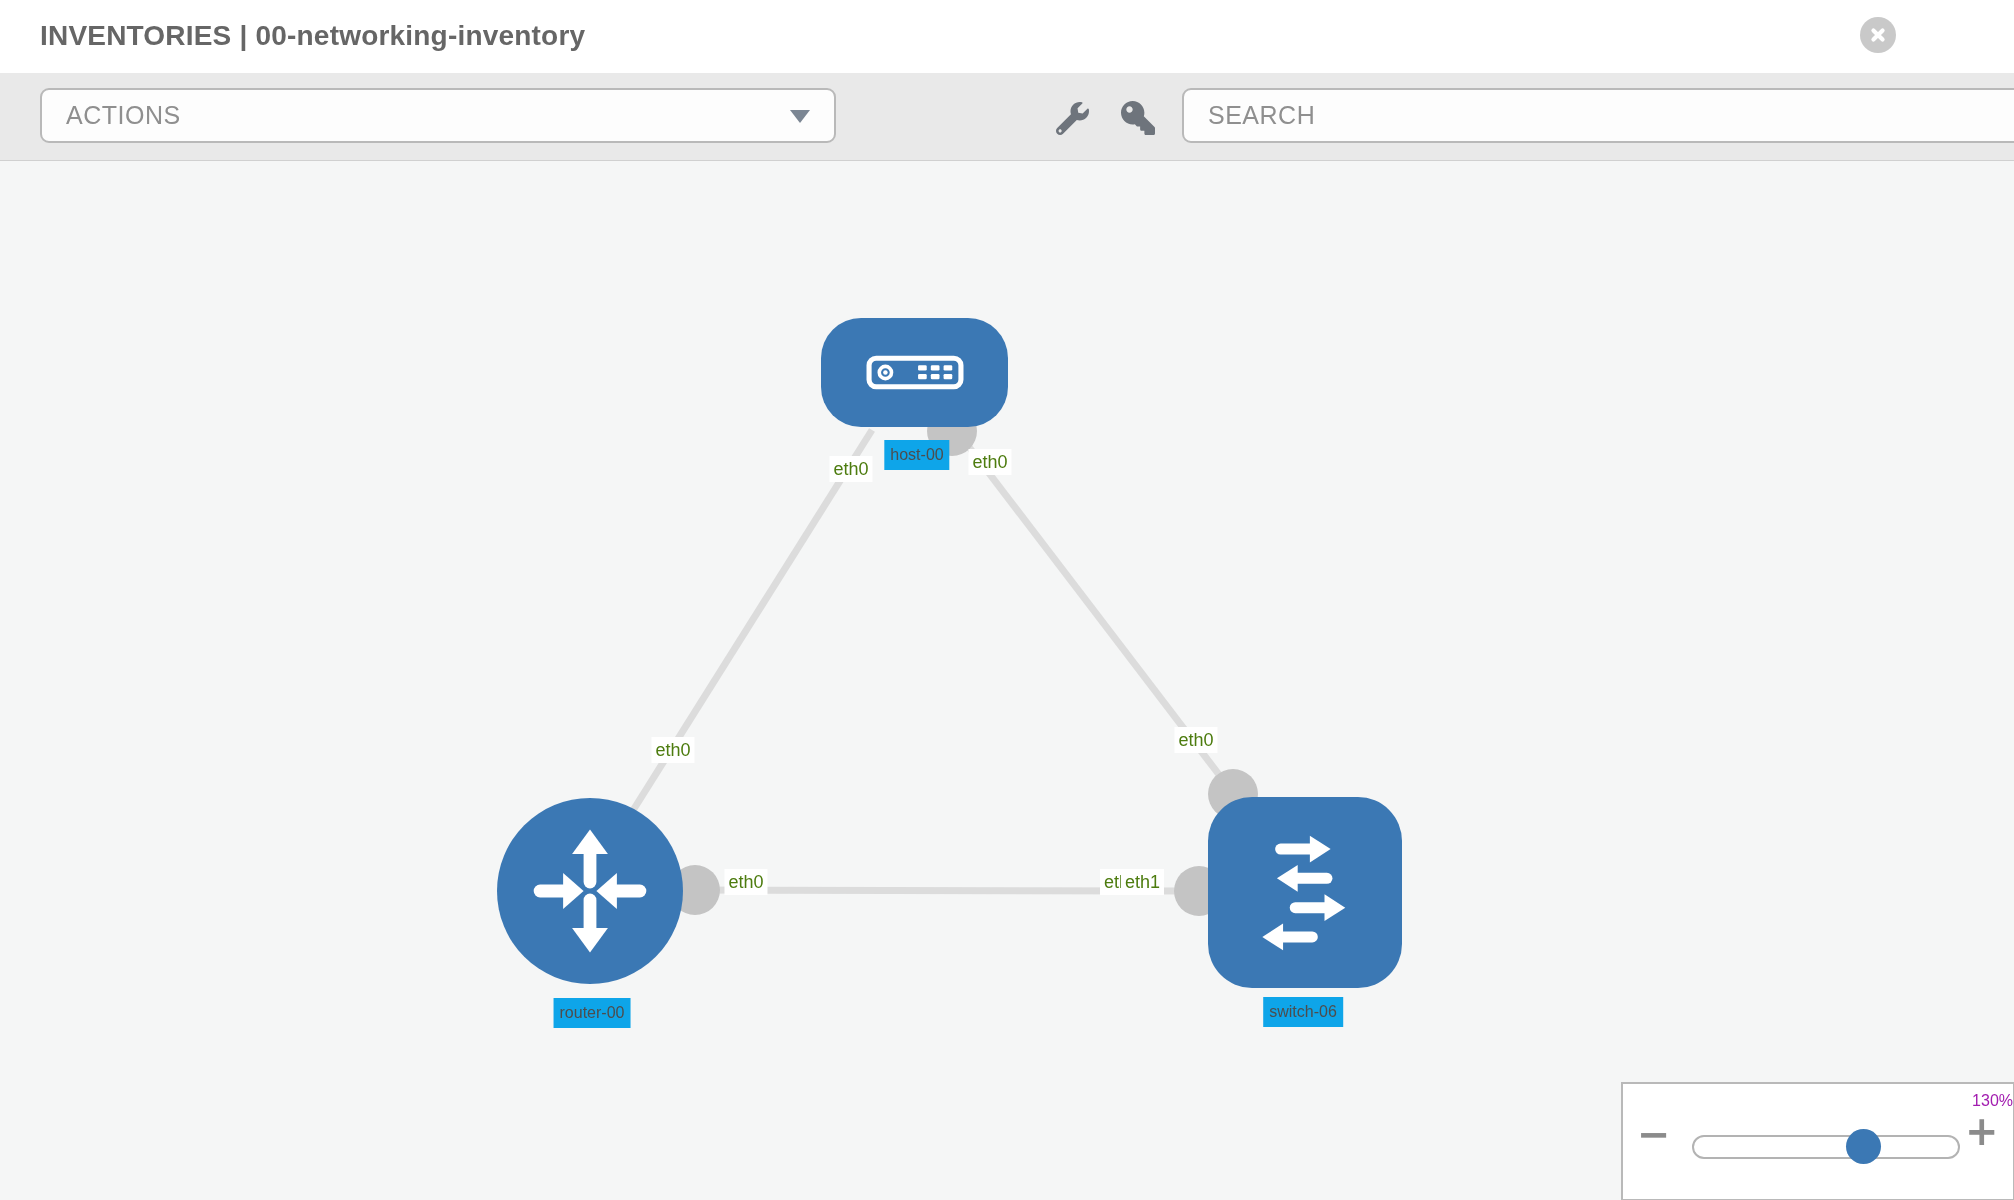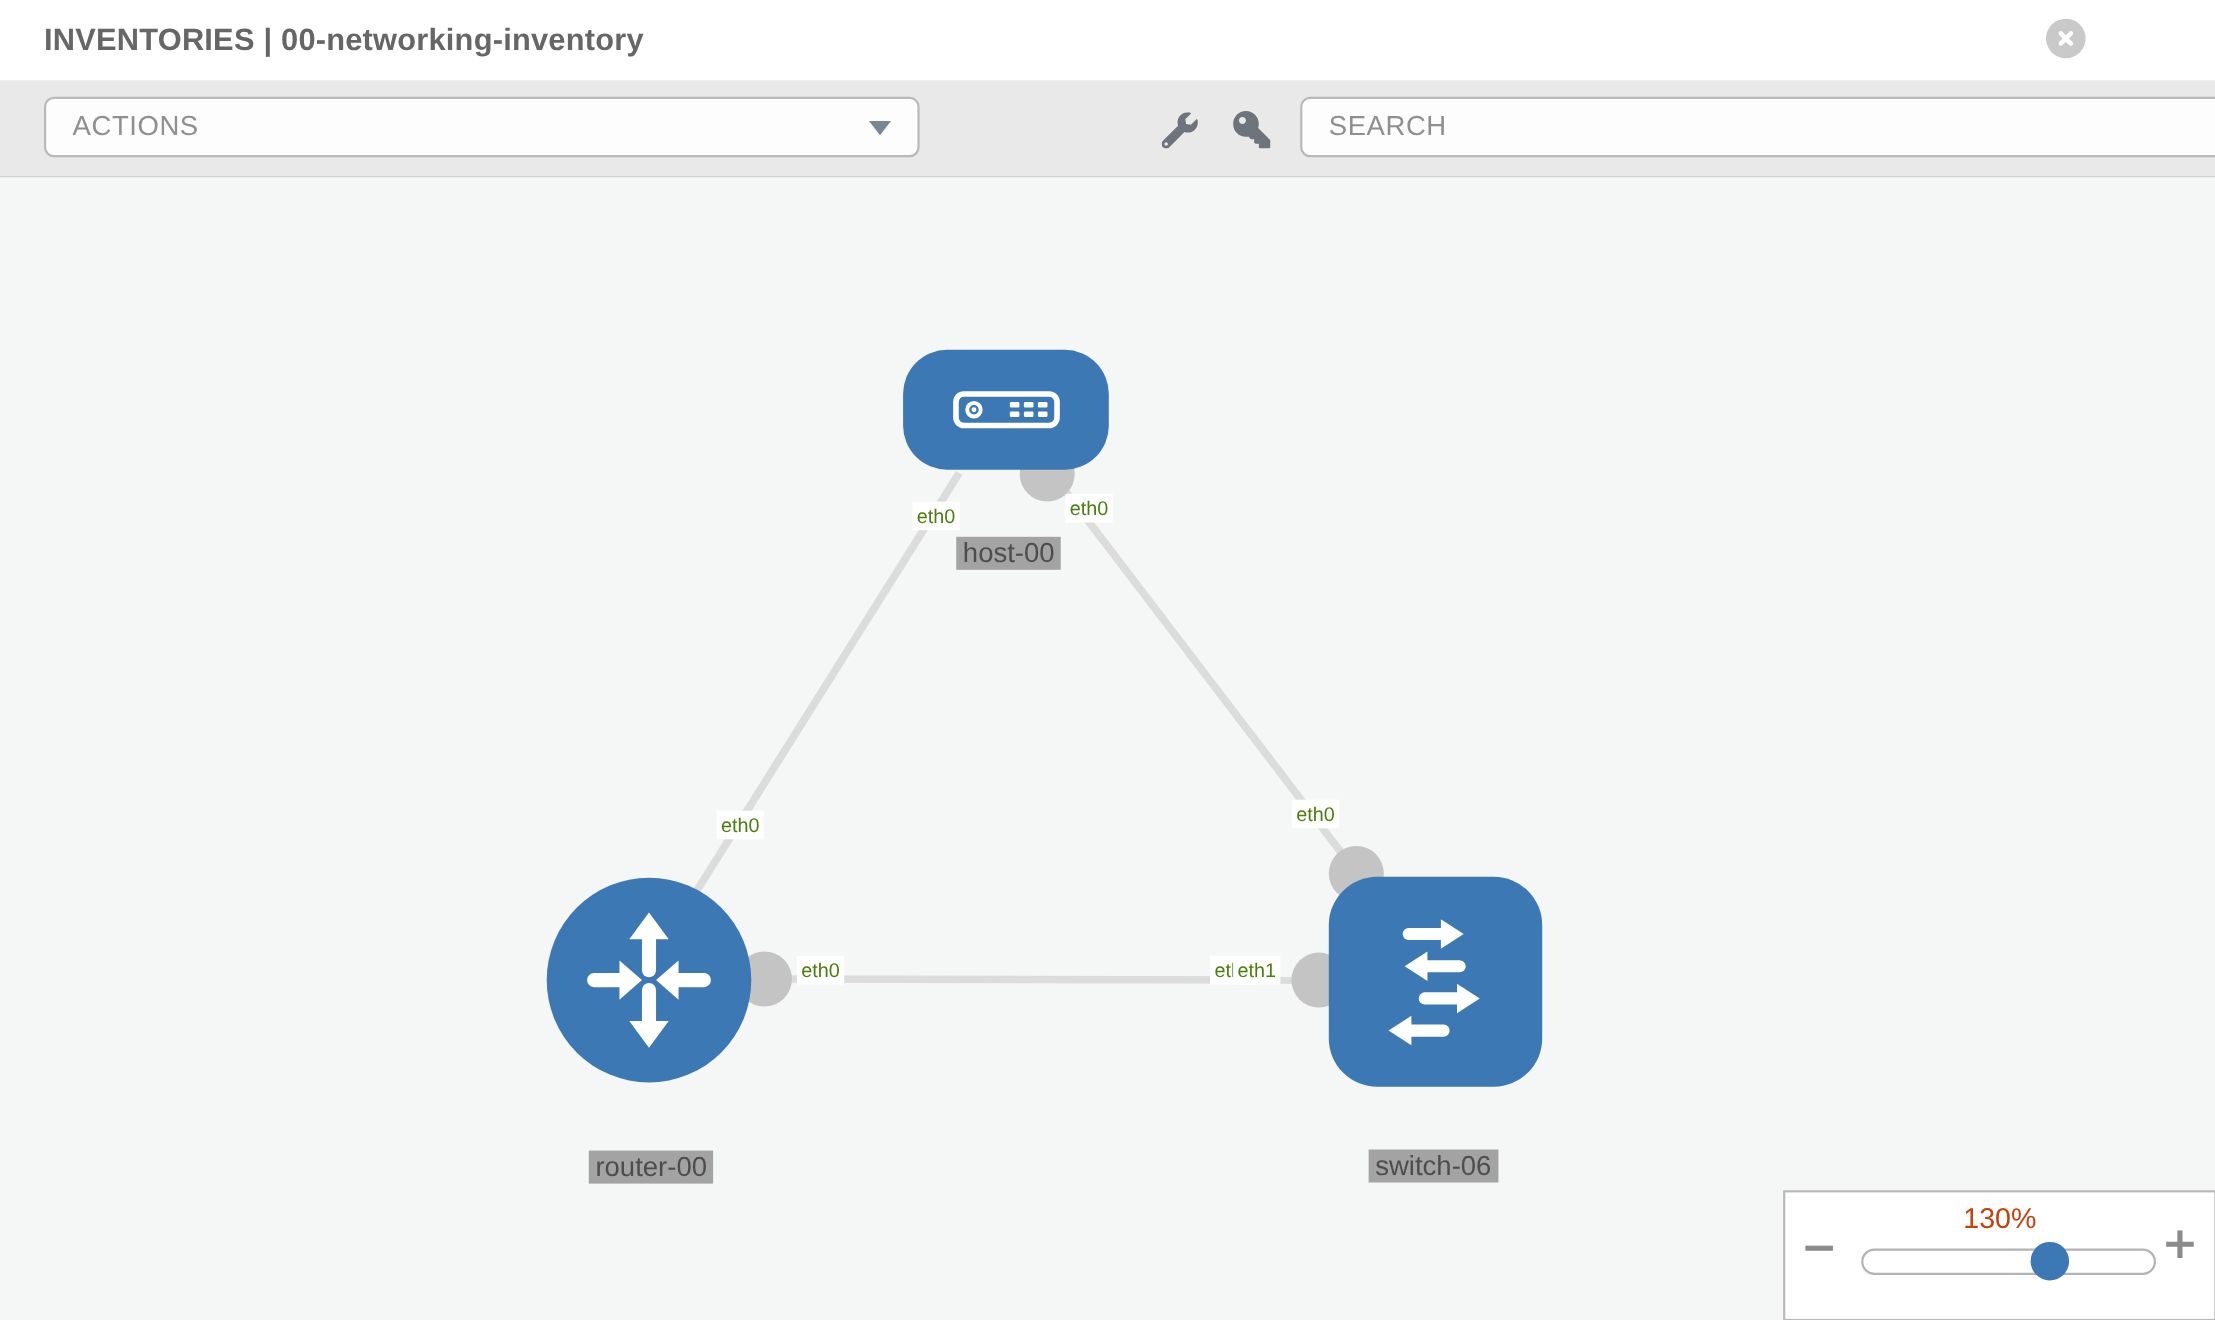--- a/index.html
+++ b/index.html
@@ -13,24 +13,23 @@
   
   .stage{position:absolute;left:0;top:0;width:2014px;height:1200px;background:#f5f6f6;z-index:1;}
   .edges{position:absolute;left:0;top:0;}
 
   .node{position:absolute;background:#3b78b4;display:flex;align-items:center;justify-content:center;z-index:2;}
   .node-host{left:821px;top:318px;width:187px;height:109px;border-radius:40px;}
   .node-router{left:497px;top:798px;width:186px;height:186px;border-radius:50%;}
   .node-switch{left:1208px;top:797px;width:194px;height:191px;border-radius:44px;}
 
   .nodename{
-    position:absolute;z-index:3;background:#a3a3a3;color:#4d4d4d;
-    font-size:25px;line-height:30px;padding:0 6px;transform:translateX(-50%);
+    position:absolute;z-index:3;background:#0ea5e9;color:#4d4d4d;
+    font-size:16px;line-height:30px;padding:0 6px;transform:translateX(-50%);
     white-space:nowrap;
-    margin-top:48px;
   }
   .iface{
     position:absolute;z-index:3;background:#ffffff;color:#4d7c0f;
     font-size:18px;line-height:24px;padding:1px 4px;white-space:nowrap;
   }
   .iface.centered{transform:translateX(-50%);}
   .iface.over{z-index:4;}
 
   
   .header{
@@ -68,21 +67,21 @@
     z-index:11;display:flex;align-items:center;justify-content:center;
   }
   .toolbtn.wrench{left:1052px;}
   .toolbtn.key{left:1118px;}
 
   
   .zoompanel{
     position:absolute;left:1621px;top:1082px;width:394px;height:119px;background:#ffffff;
     border:2px solid #b9b9b9;z-index:5;
   }
-  .zoomvalue{position:absolute;left:0;top:8px;width:100%;text-align:center;font-size:26px;color:#c2410c;}
+  .zoomvalue{position:absolute;left:0;top:8px;width:100%;text-align:right;font-size:16px;color:#a21caf;}
   .zoombtn{
     position:absolute;border:none;background:transparent;padding:0;cursor:pointer;
     font-size:40px;font-weight:700;color:#8b8b8b;line-height:40px;font-family:"DejaVu Sans",sans-serif;
   }
   .zoomout{left:14px;top:30px;}
   .zoomin{left:342px;top:27px;}
   .track{
     position:absolute;left:69px;top:51px;width:268px;height:24px;background:#ffffff;
     border:2px solid #b3b3b3;border-radius:13px;cursor:pointer;
   }

